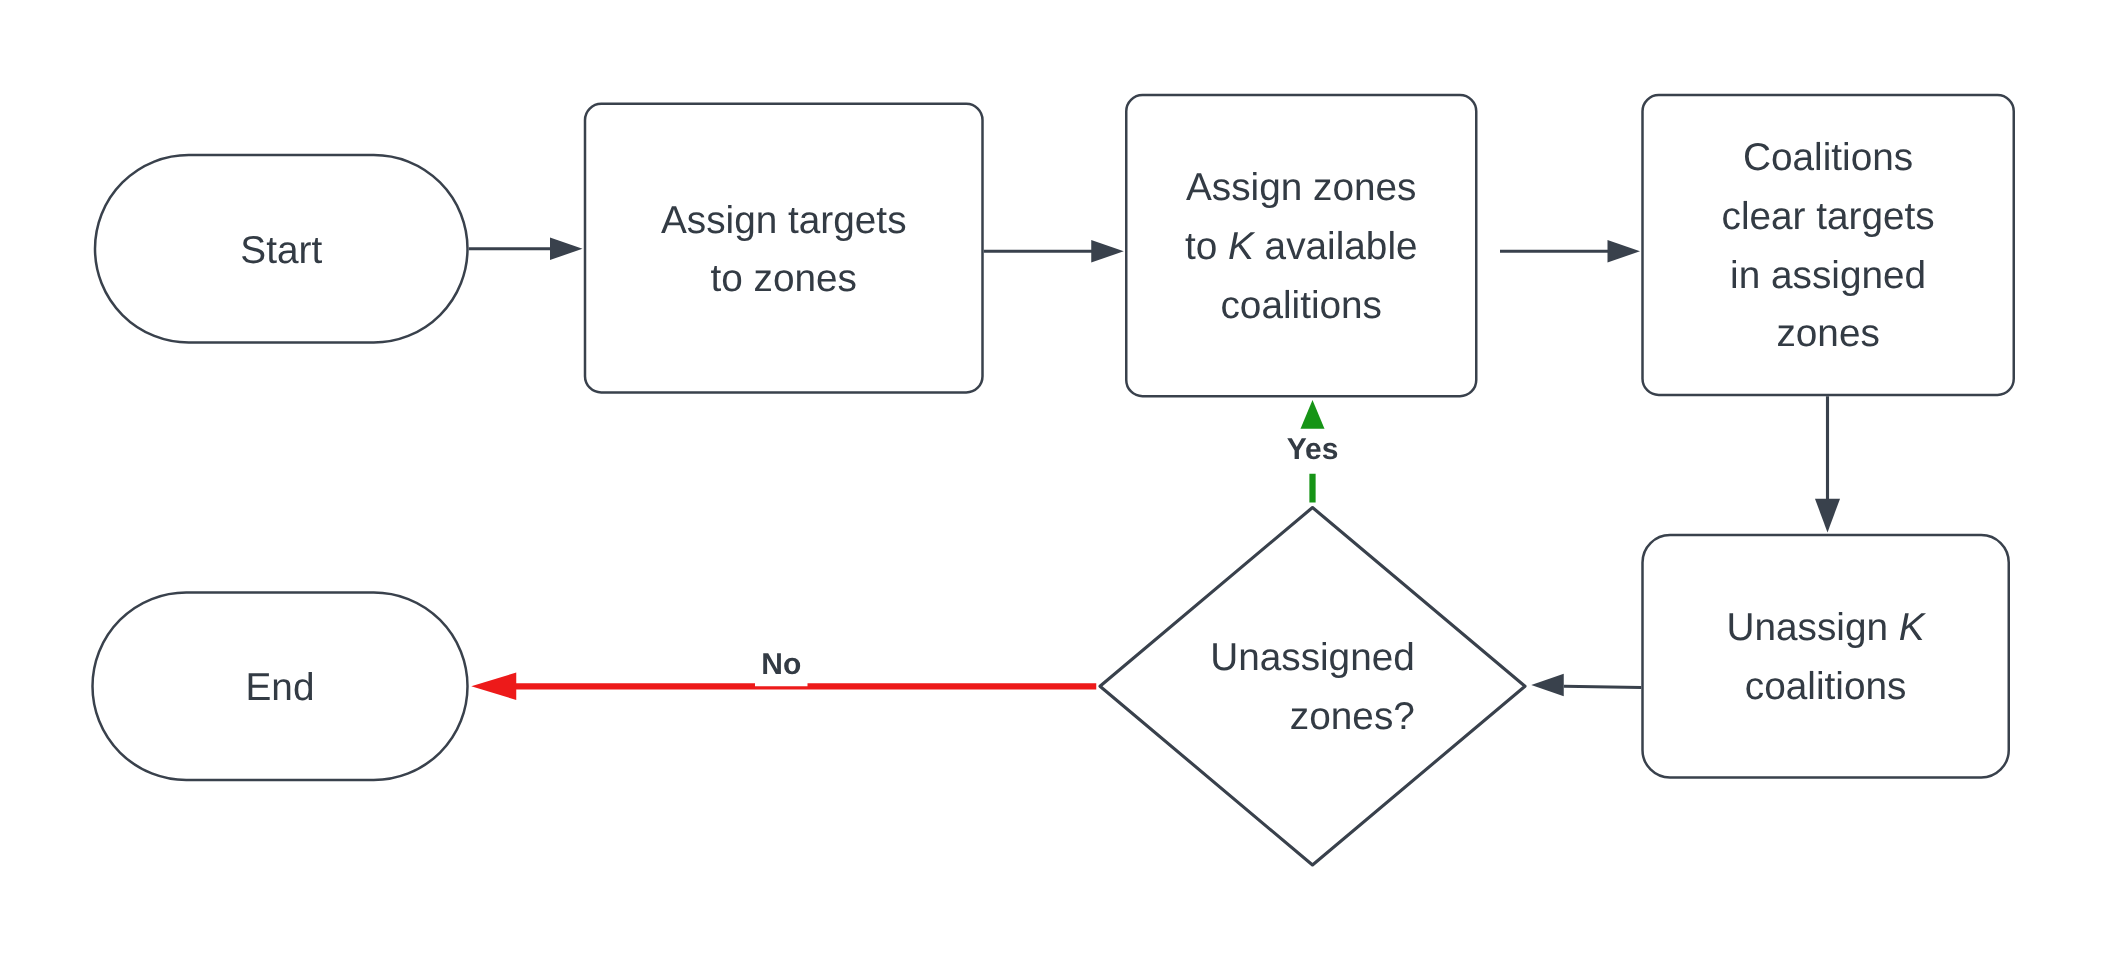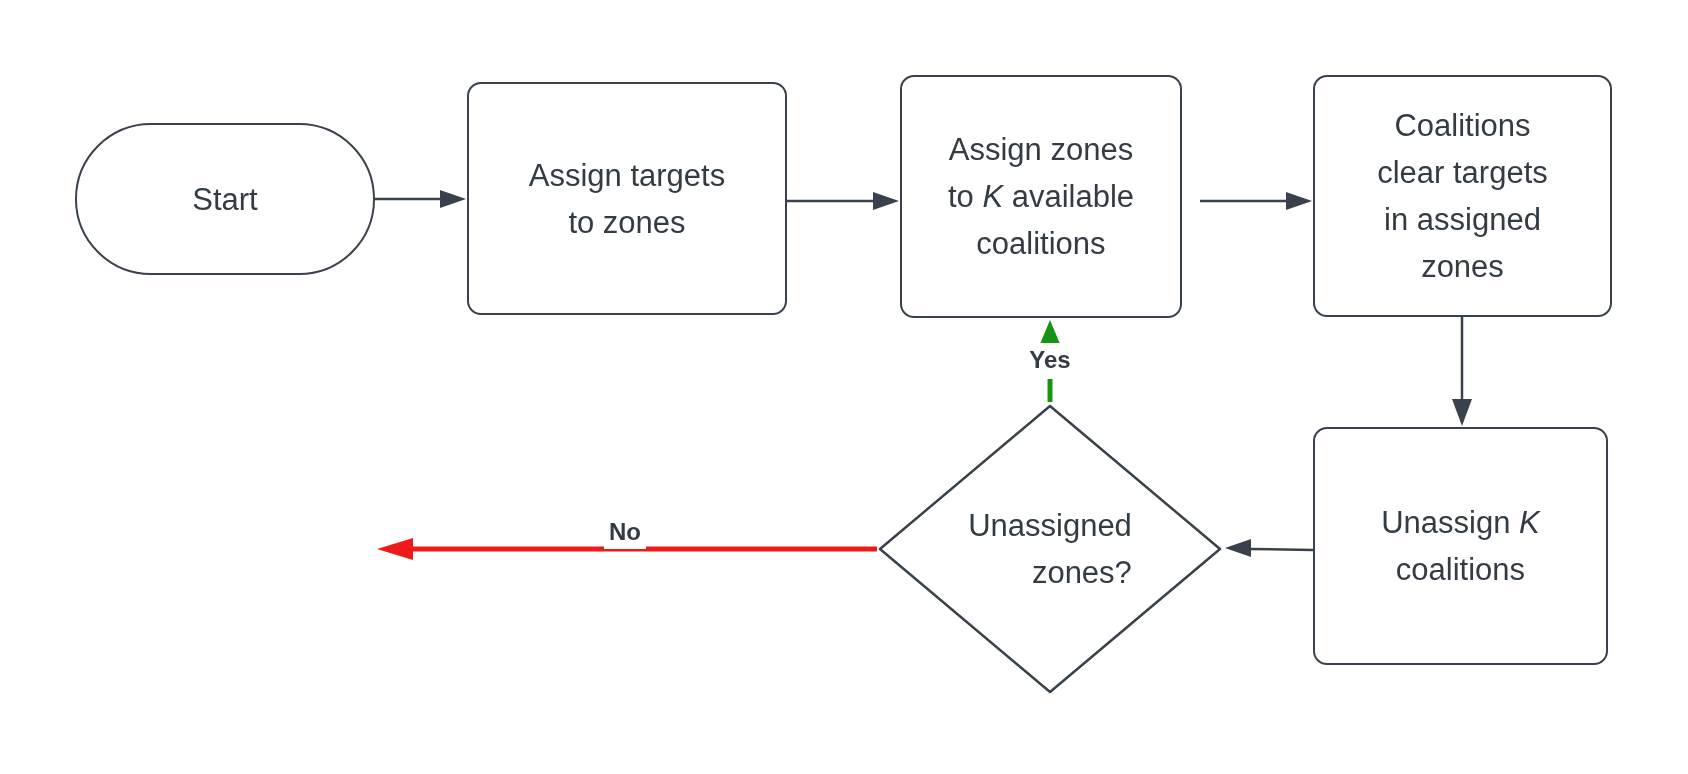--- a/index.html
+++ b/index.html
@@ -137,30 +137,33 @@
 coalitions</span></div>
   </div>
 
   <div class="node rect" style="left:1313px; top:75px; width:299px; height:242px;">
     <div class="label">Coalitions
 clear targets
 in assigned
 zones</div>
   </div>
 
-  <div class="node rect" style="left:1313px; top:427px; width:295px; height:238px;">
+  <div class="node rect" style="left:1313px; top:427px; width:295px; height:196px;border-radius:23px;">
     <div class="label"><span>Unassign </span><span class="k-italic">K</span><span>
 coalitions</span></div>
   </div>
 
   <div class="diamond-wrap" style="left:877px; top:403px; width:346px; height:292px;">
     <svg width="346" height="292" viewBox="0 0 346 292">
       <polygon class="diamond-shape" points="173,3 343,146 173,289 3,146"></polygon>
     </svg>
     <div class="diamond-label">Unassigned
 zones?</div>
   </div>
 
+  <div class="node stadium" style="left:73px; top:473px; width:302px; height:152px;">
+    <div class="label">End</div>
+  </div>
 
   <div class="edge-label" style="left:1050px; top:360px;">Yes</div>
   <div class="edge-label" style="left:625px; top:532px;">No</div>
 
 </div>
 
 </body></html>

